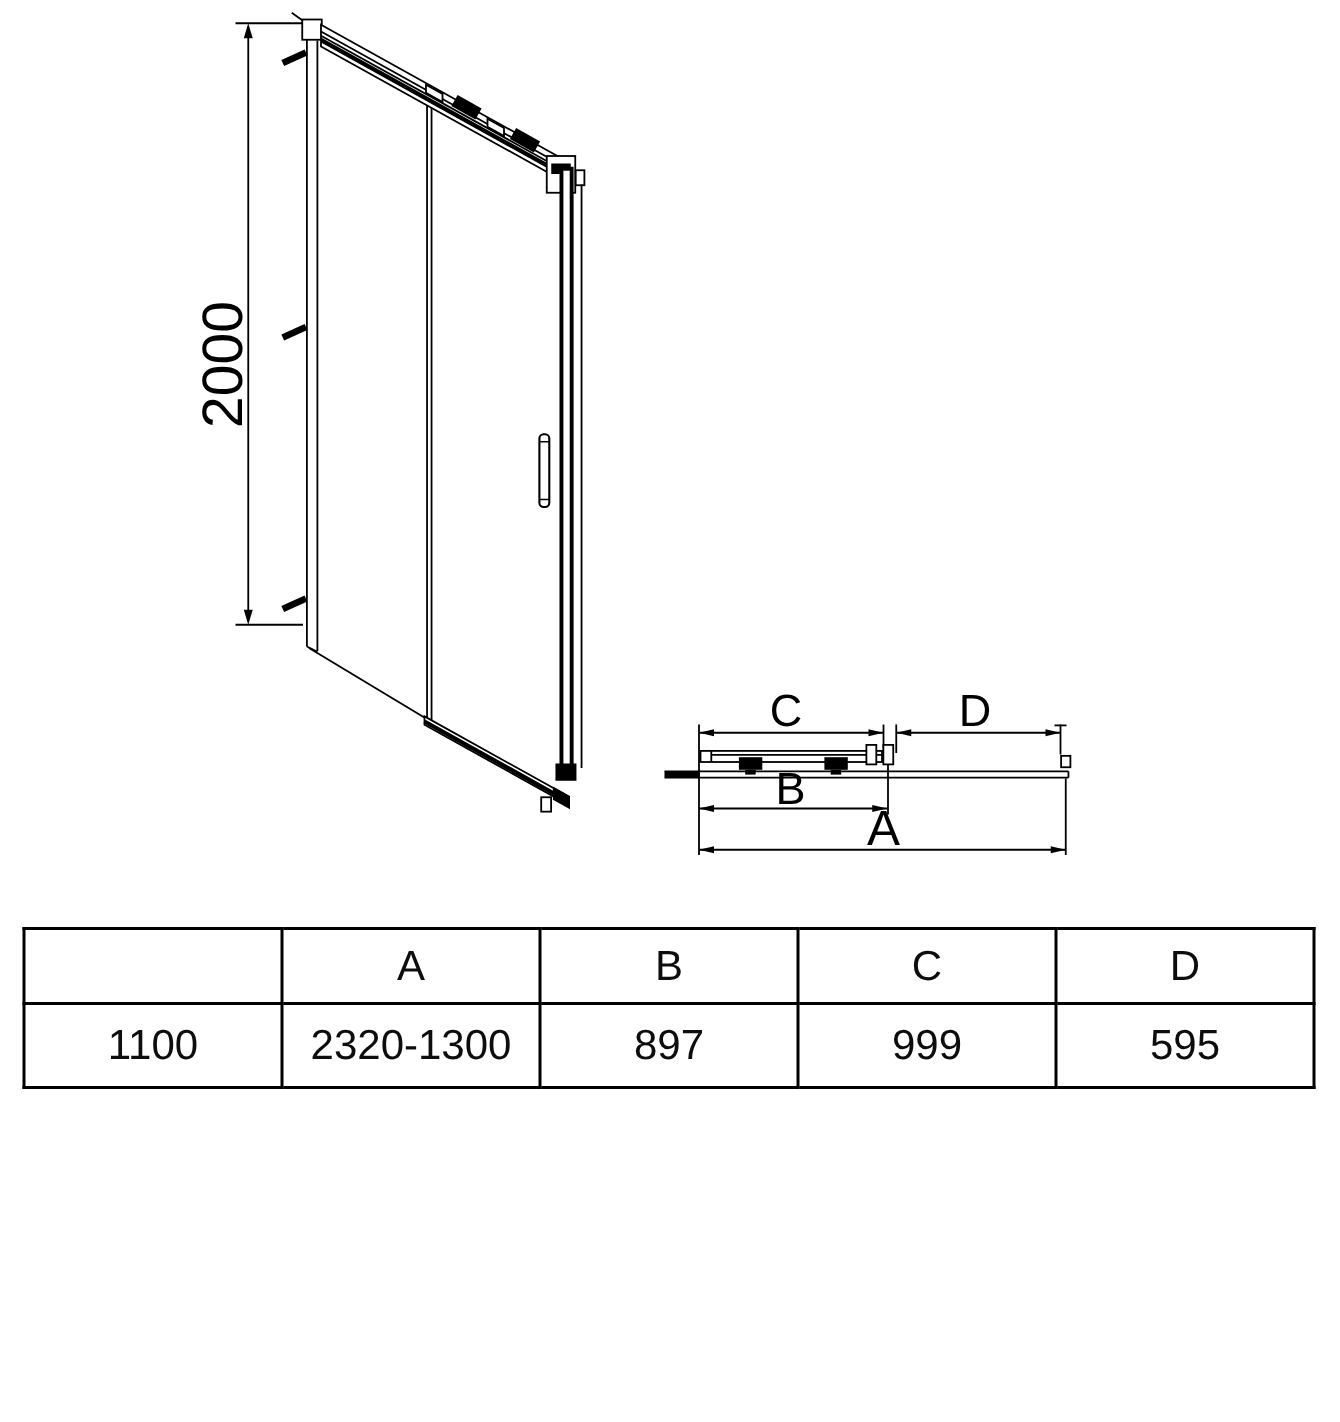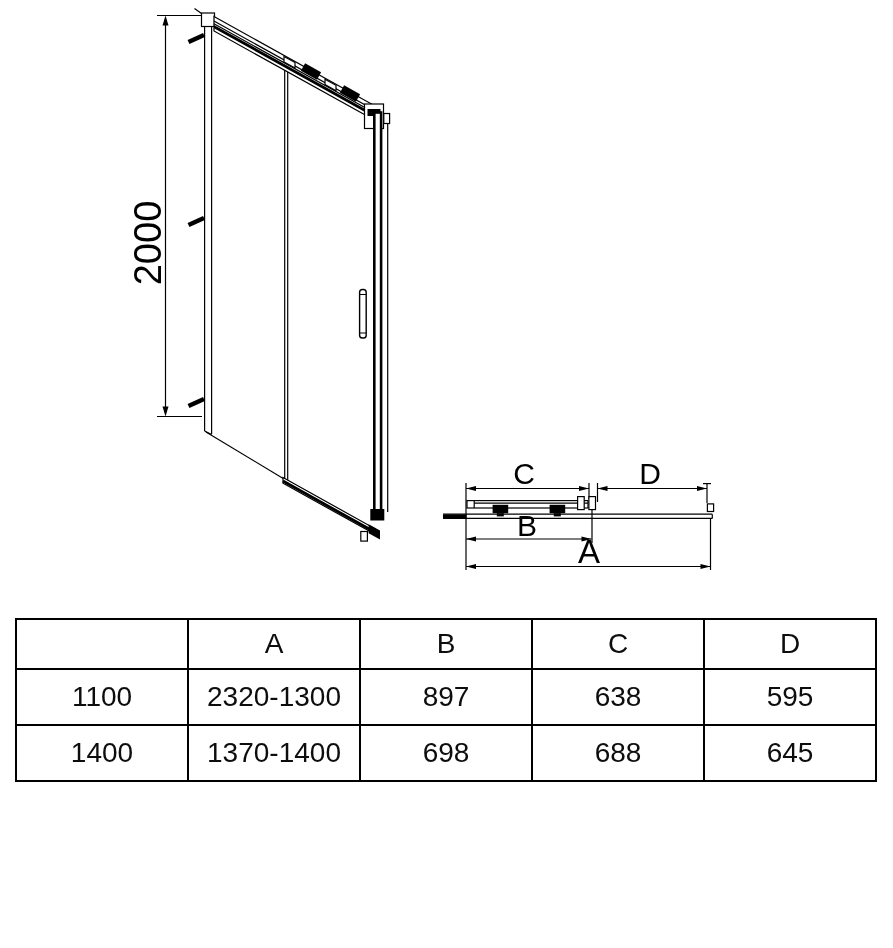--- a/index.html
+++ b/index.html
@@ -151,25 +151,18 @@
         <td></td>
         <td>A</td>
         <td>B</td>
         <td>C</td>
         <td>D</td>
       </tr>
       <tr>
         <td>1100</td>
         <td>2320-1300</td>
         <td>897</td>
-        <td>638</td>
+        <td>999</td>
         <td>595</td>
-      </tr>
-      <tr>
-        <td>1400</td>
-        <td>1370-1400</td>
-        <td>698</td>
-        <td>688</td>
-        <td>645</td>
       </tr>
     </tbody>
   </table>
 </div>
 
 </body></html>

